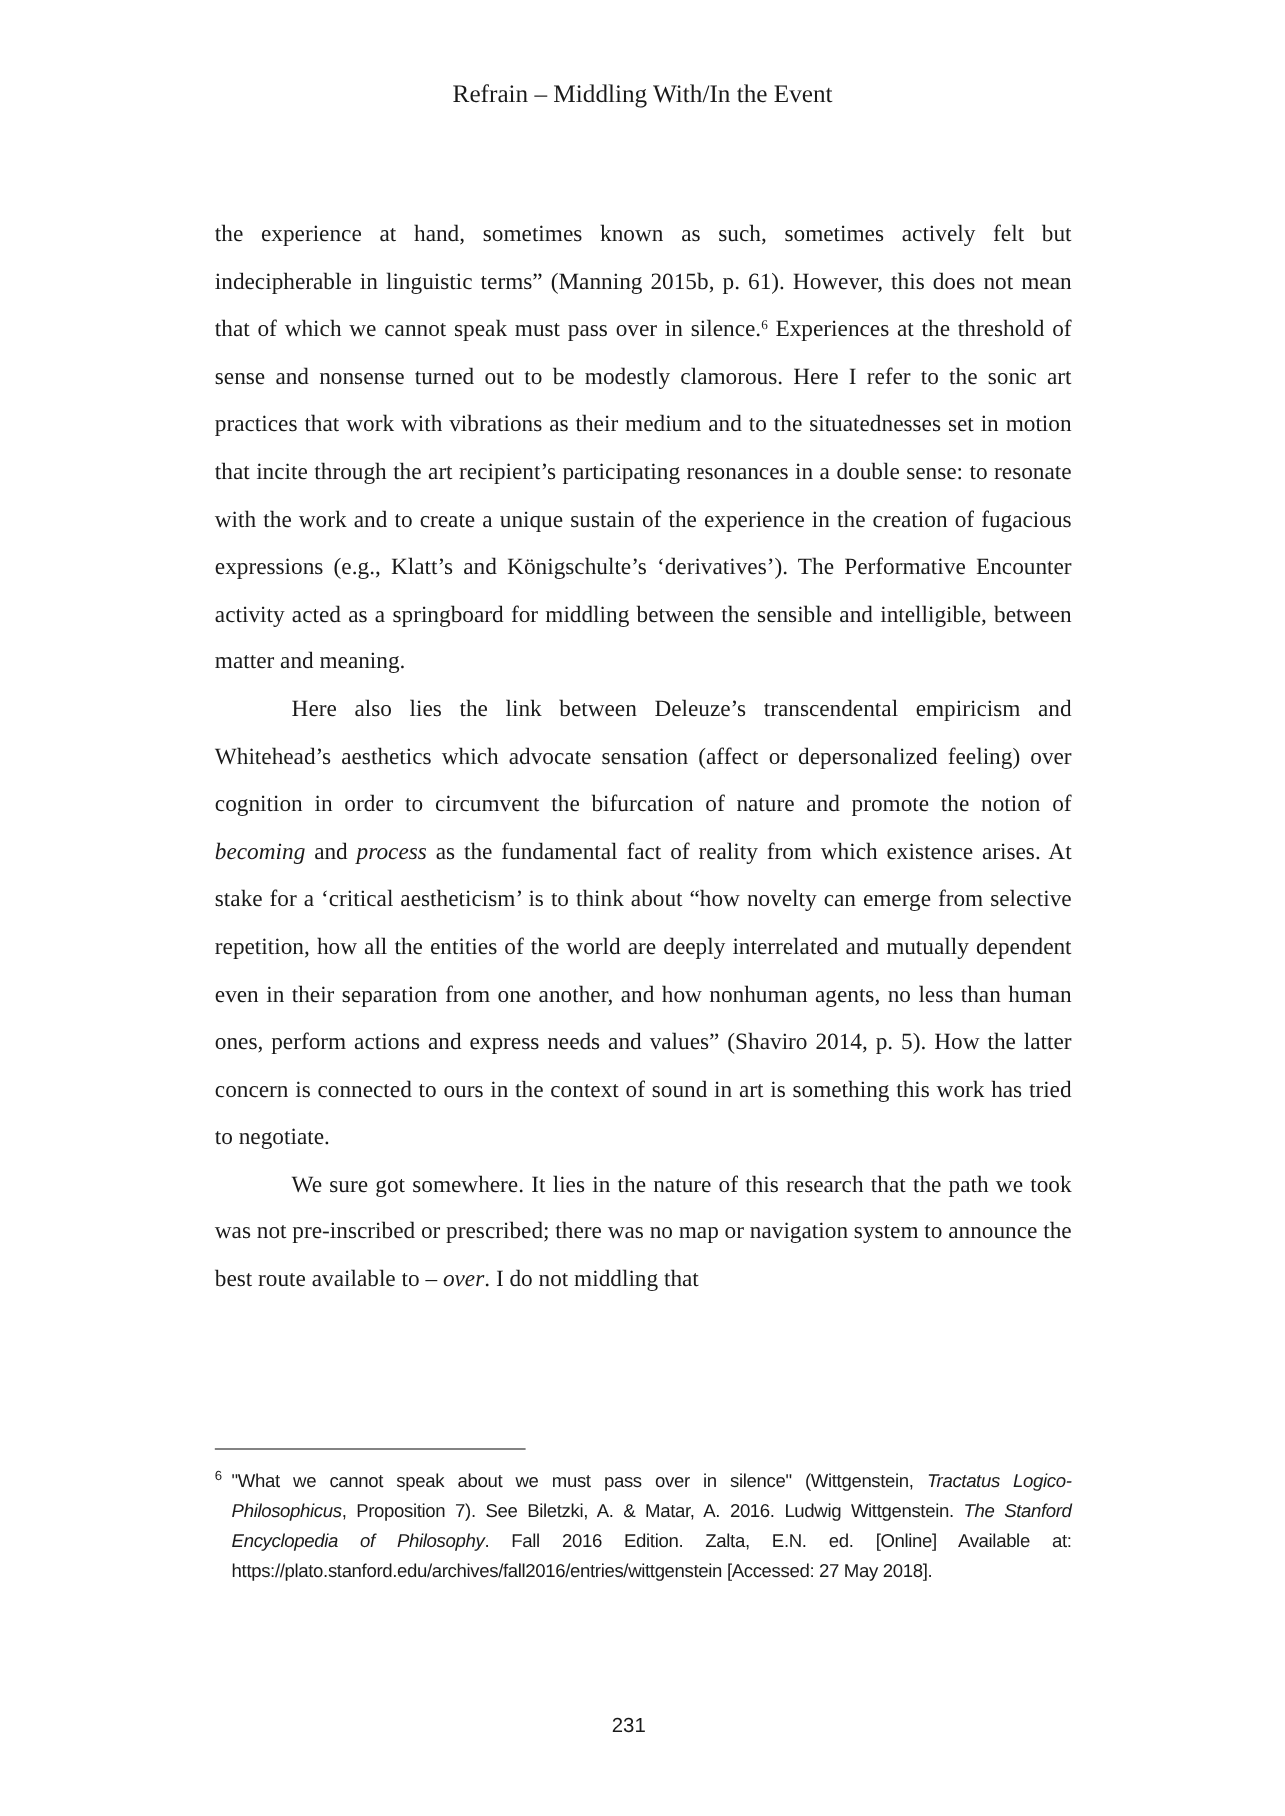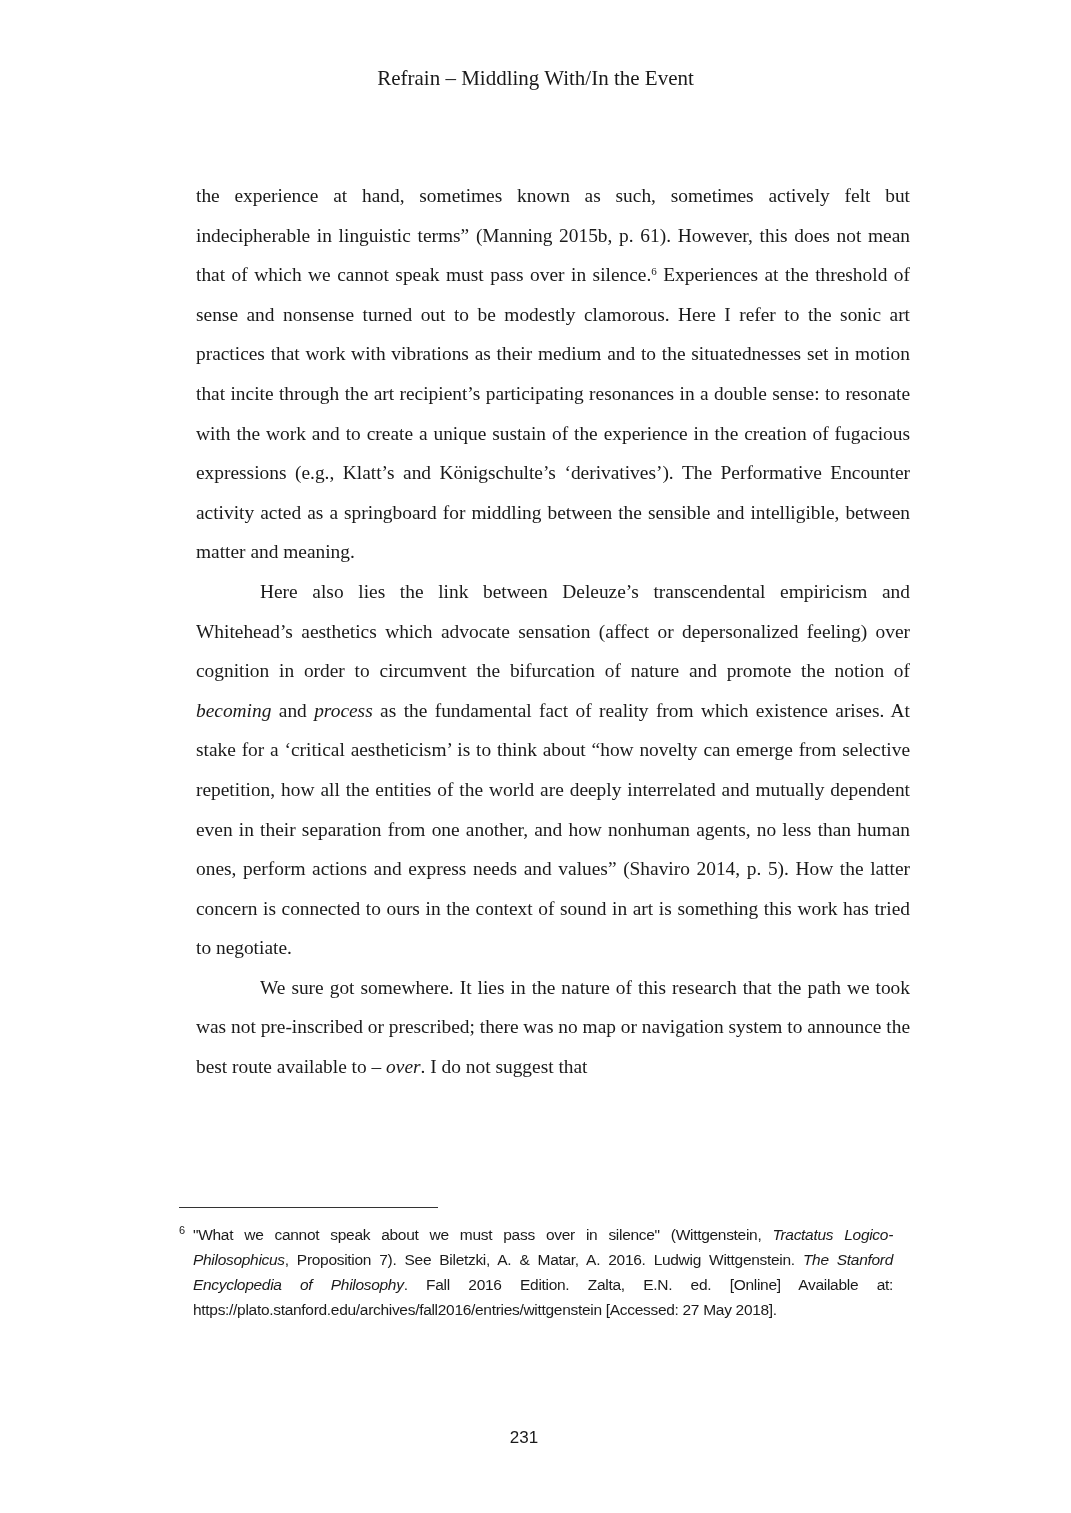--- a/index.html
+++ b/index.html
@@ -1,40 +1,40 @@
 <!DOCTYPE html>
 <html><head>
 <meta charset="utf-8">
 <style>
   html,body{margin:0;padding:0;background:#fff;}
   body{width:1071px;height:1513px;position:relative;overflow:hidden;color:#1a1a1a;}
   .running-head{position:absolute;top:66px;left:0;width:1071px;text-align:center;
     font-family:"Liberation Serif",serif;font-size:21px;}
-  .body-text{position:absolute;left:196px;top:176px;width:714px;
+  .body-text{position:absolute;left:179px;top:176px;width:714px;
     font-family:"Liberation Serif",serif;font-size:19.4px;line-height:39.6px;text-align:justify;}
   .body-text p{margin:0;}
   .indent{text-indent:64px;}
   sup{font-size:11px;vertical-align:6px;line-height:0;}
   .rule{position:absolute;left:179px;top:1207px;width:259px;height:1px;background:#333;}
   .footnote{position:absolute;left:179px;top:1222px;width:714px;
     font-family:"Liberation Sans",sans-serif;font-size:15.5px;line-height:25px;text-align:justify;
     letter-spacing:-0.3px;padding-left:14px;box-sizing:border-box;}
   .fn-mark{position:absolute;left:0;top:-4px;font-size:11px;}
   .page-number{position:absolute;top:1428px;left:0;width:1048px;text-align:center;
     font-family:"Liberation Sans",sans-serif;font-size:17px;}
 </style>
 </head>
 <body>
 
 <div class="running-head">Refrain – Middling With/In the Event</div>
 
 <div class="body-text">
   <p id="p0"><span>the experience at hand, sometimes known as such, sometimes actively felt but indecipherable in linguistic terms” (Manning  2015b, p. 61). However, this does not mean that of which we cannot speak must pass over in silence.</span><sup>6</sup><span> Experiences at the threshold of sense and nonsense turned out to be modestly clamorous. Here I refer to the sonic art practices that work with vibrations as their medium and to the situatednesses set in motion that incite through the art recipient’s participating resonances in a double sense: to resonate with the work and to create a unique sustain of the experience in the creation of fugacious expressions (e.g., Klatt’s and Königschulte’s ‘derivatives’). The Performative Encounter activity acted as a springboard for middling between the sensible and intelligible, between matter and meaning.</span></p>
   <p id="p1" class="indent"><span>Here also lies the link between Deleuze’s transcendental empiricism and Whitehead’s aesthetics which advocate sensation (affect or depersonalized feeling) over cognition in order to circumvent the bifurcation of nature and promote the notion of </span><em>becoming</em><span> and </span><em>process</em><span> as the fundamental fact of reality from which existence arises. At stake for a ‘critical aestheticism’ is to think about “how novelty can emerge from selective repetition, how all the entities of the world are deeply interrelated and mutually dependent even in their separation from one another, and how nonhuman agents, no less than human ones, perform actions and express needs and values” (Shaviro 2014, p. 5). How the latter concern is connected to ours in the context of sound in art is something this work has tried to negotiate.</span></p>
-  <p id="p2" class="indent"><span>We sure got somewhere. It lies in the nature of this research that the path we took was not pre-inscribed or prescribed; there was no map or navigation system to announce the best route available to – </span><em>over</em><span>. I do not suggest that</span></p>
+  <p id="p2" class="indent"><span>We sure got somewhere. It lies in the nature of this research that the path we took was not pre-inscribed or prescribed; there was no map or navigation system to announce the best route available to – </span><em>over</em><span>. I do not middling that</span></p>
 </div>
 
 <div class="rule"></div>
 
 <div class="footnote">
   <span class="fn-mark">6</span>
   <span id="fn-body"><span>"What we cannot speak about we must pass over in silence" (Wittgenstein, </span><em>Tractatus Logico-Philosophicus</em><span>, Proposition 7). See Biletzki, A. &amp; Matar, A. 2016. Ludwig Wittgenstein. </span><em>The Stanford Encyclopedia of Philosophy</em><span>. Fall 2016 Edition. Zalta, E.N. ed. [Online] Available at: https://plato.stanford.edu/archives/fall2016/entries/wittgenstein [Accessed: 27 May 2018].</span></span>
 </div>
 
 <div class="page-number">231</div>

